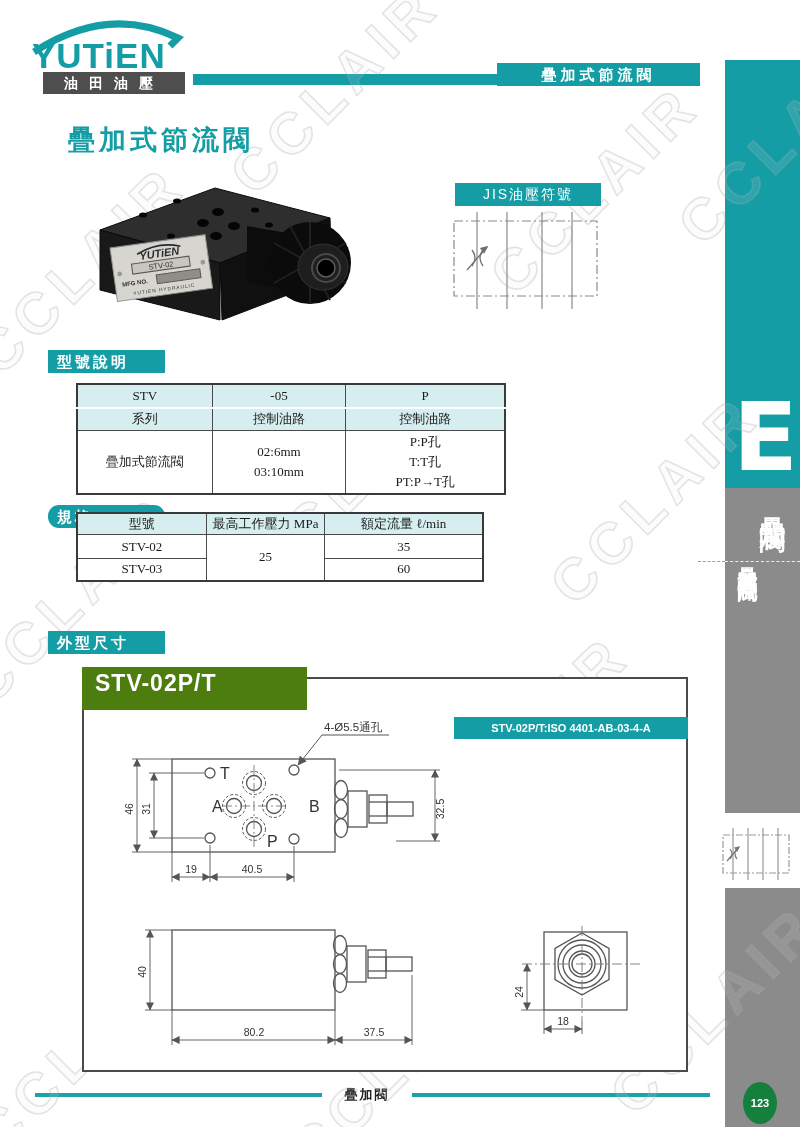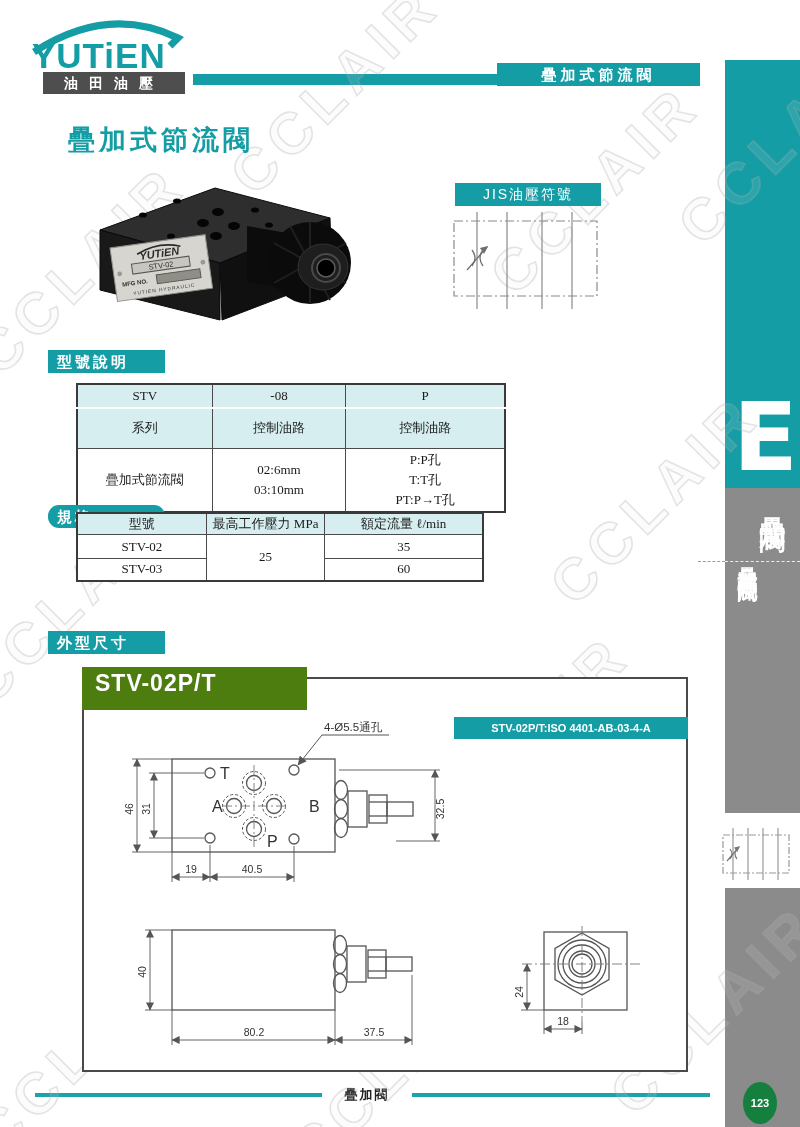--- a/index.html
+++ b/index.html
@@ -167,24 +167,24 @@
       <line x1="17" y1="60" x2="37" y2="37"></line>
         <path d="M37,37 l-6,1.5 3,4 z" fill="#707070"></path>
     </g>
   </svg>
 
   <div class="abs seclabel sec-model z6">型號說明</div>
   <table class="tbl" style="left:76px;top:383px;width:430px">
     <tbody>
         <tr class="hd sep-bottom" style="height:24px">
       <td style="width:136px">STV</td>
-      <td style="width:134px">-08</td>
+      <td style="width:134px">-05</td>
       <td style="width:160px">P</td>
     </tr>
-    <tr class="hd" style="height:40px">
+    <tr class="hd" style="height:22px">
       <td>系列</td>
       <td>控制油路</td>
       <td>控制油路</td>
     </tr>
     <tr style="height:63px">
       <td>疊加式節流閥</td>
       <td>
         <span class="ln">02:6mm</span>
         <span class="ln">03:10mm</span>
       </td>

